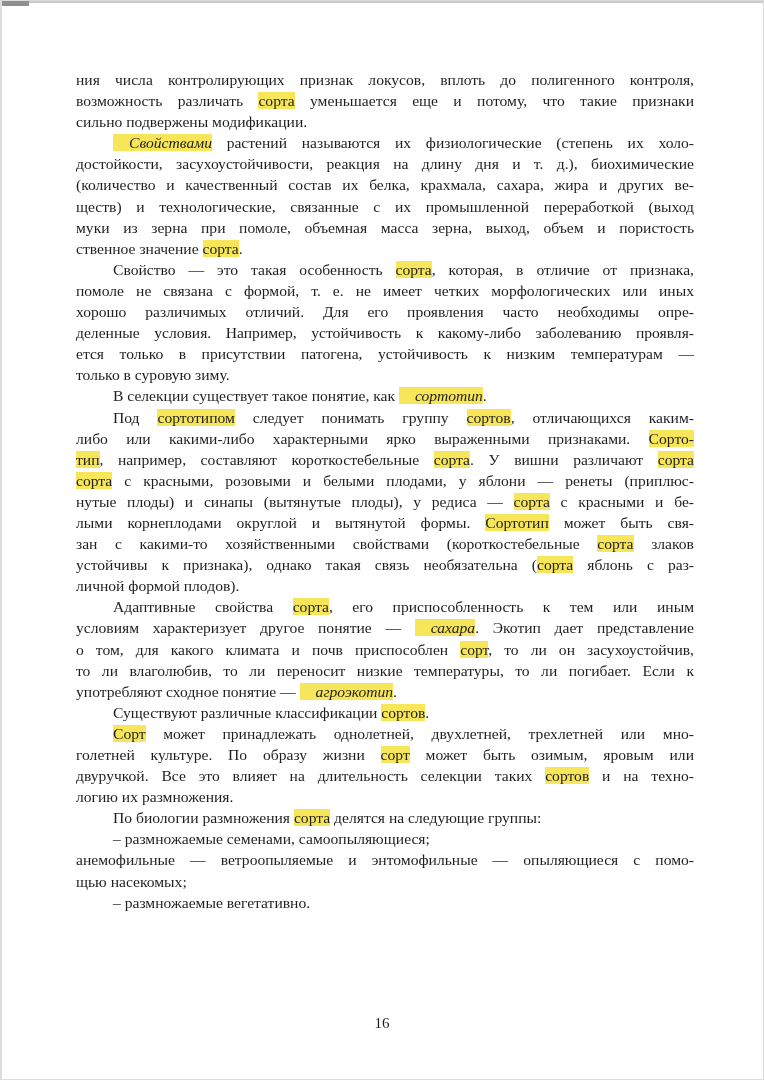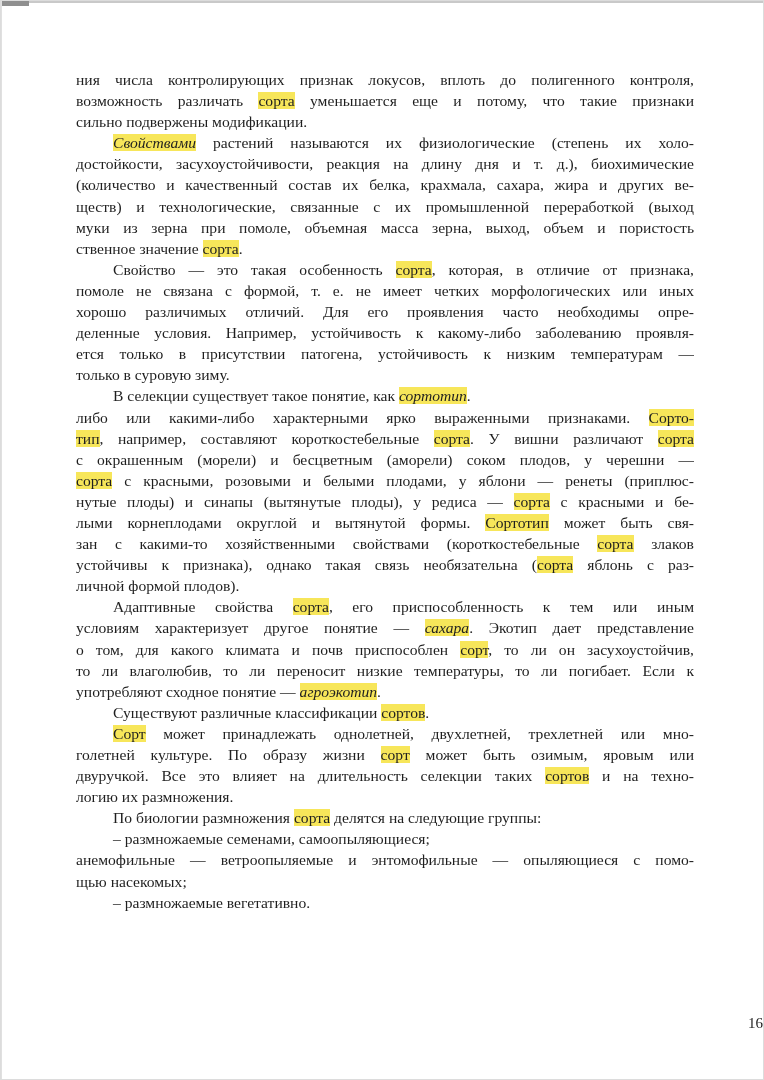--- a/index.html
+++ b/index.html
@@ -41,27 +41,27 @@
   }
   .paragraph { }
   .line {
     white-space: nowrap;
     overflow: hidden;
     text-align: justify;
     text-align-last: justify;
   }
   .line.last { text-align-last: left; }
   .line.first { text-indent: 37px; }
-  .it { font-style: italic; }
+  .it { font-style: italic; padding-left: 16px; }
   .hl { background: var(--hl); }
   .page-number {
     position: absolute;
     left: 0; right: 0;
     bottom: 47px;
-    text-align: right;
+    text-align: center;
     font-size: 15px;
     color: var(--text);
   }
 </style>
 </head>
 <body>
 
 <div class="page">
   <div class="edge-top"></div>
   <div class="edge-corner"></div>
@@ -86,23 +86,23 @@
         <div class="line"><span>помоле не связана с формой, т. е. не имеет четких морфологических или иных</span></div>
         <div class="line"><span>хорошо различимых отличий. Для его проявления часто необходимы опре-</span></div>
         <div class="line"><span>деленные условия. Например, устойчивость к какому-либо заболеванию проявля-</span></div>
         <div class="line"><span>ется только в присутствии патогена, устойчивость к низким температурам —</span></div>
         <div class="line last"><span>только в суровую зиму.</span></div>
       </div>
       <div class="paragraph">
         <div class="line first last"><span>В селекции существует такое понятие, как </span><span class="it hl">сортотип</span><span>.</span></div>
       </div>
       <div class="paragraph">
+        <div class="line first"><span>Под </span><span class="hl">сортотипом</span><span> следует понимать группу </span><span class="hl">сортов</span><span>, отличающихся каким-</span></div>
         <div class="line"><span>либо или какими-либо характерными ярко выраженными признаками. </span><span class="hl">Сорто-</span></div>
         <div class="line"><span class="hl">тип</span><span>, например, составляют короткостебельные </span><span class="hl">сорта</span><span>. У вишни различают </span><span class="hl">сорта</span></div>
-        <div class="line"><span>с окрашенным (морели) и бесцветным (аморели) соком плодов, у черешни —</span></div>
         <div class="line"><span class="hl">сорта</span><span> с красными, розовыми и белыми плодами, у яблони — ренеты (приплюс-</span></div>
         <div class="line"><span>нутые плоды) и синапы (вытянутые плоды), у редиса — </span><span class="hl">сорта</span><span> с красными и бе-</span></div>
         <div class="line"><span>лыми корнеплодами округлой и вытянутой формы. </span><span class="hl">Сортотип</span><span> может быть свя-</span></div>
         <div class="line"><span>зан с какими-то хозяйственными свойствами (короткостебельные </span><span class="hl">сорта</span><span> злаков</span></div>
         <div class="line"><span>устойчивы к признака), однако такая связь необязательна (</span><span class="hl">сорта</span><span> яблонь с раз-</span></div>
         <div class="line last"><span>личной формой плодов).</span></div>
       </div>
       <div class="paragraph">
         <div class="line first"><span>Адаптивные свойства </span><span class="hl">сорта</span><span>, его приспособленность к тем или иным</span></div>
         <div class="line"><span>условиям характеризует другое понятие — </span><span class="it hl">сахара</span><span>. Экотип дает представление</span></div>

